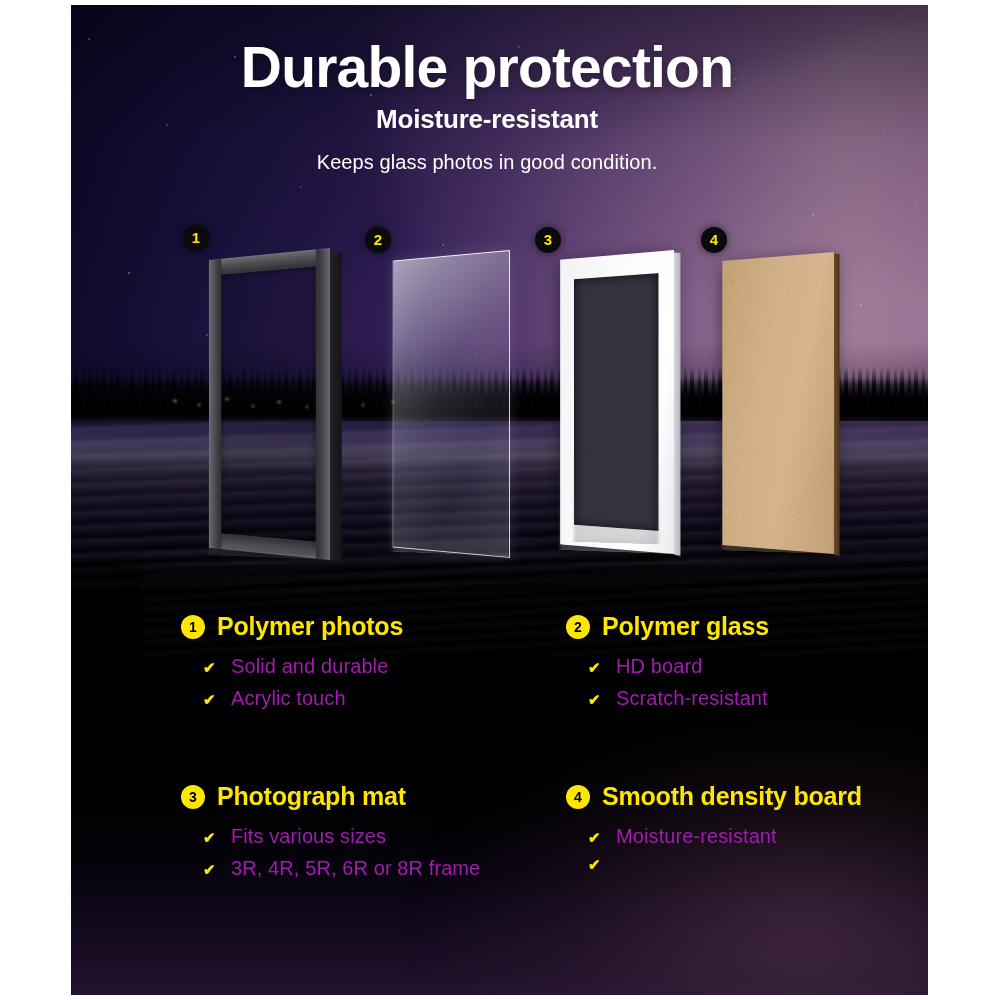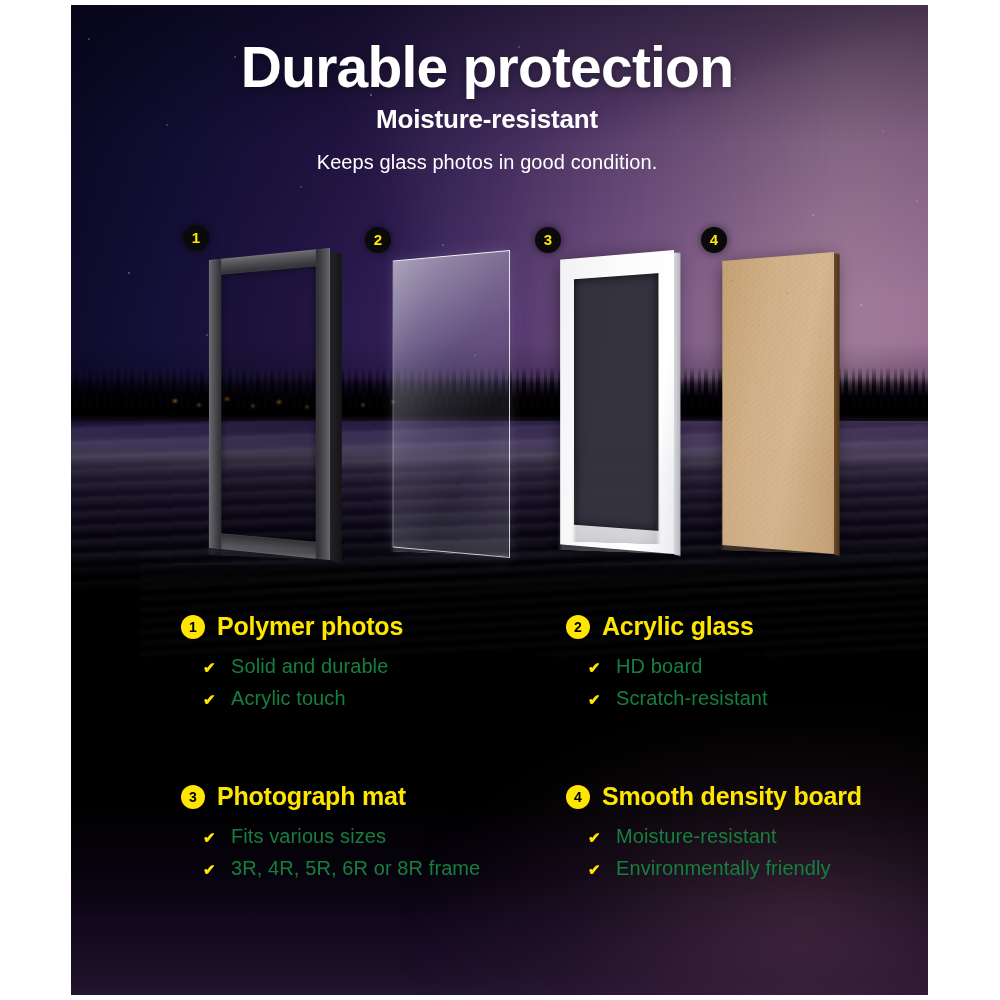--- a/index.html
+++ b/index.html
@@ -437,21 +437,21 @@
   .tick {
     flex: 0 0 auto;
     width: 14px;
     color: #ffe600;
     font-size: 15px;
     font-weight: bold;
     line-height: 1;
   }
   .bullet-text {
     font-size: 20px;
-    color: #15803d;
+    color: #a21caf;
     letter-spacing: 0.1px;
     white-space: nowrap;
   }
 </style>
 </head>
 <body>
 
 <div id="page">
 
   <div class="scene">
@@ -545,21 +545,21 @@
       </div>
       <div class="bullet">
         <span class="tick">✔</span>
         <span class="bullet-text">Acrylic touch</span>
       </div>
     </div>
 
     <div class="feature-col col-right row-top">
       <div class="feat-head">
         <span class="feat-badge">2</span>
-        <span class="feat-title">Acrylic glass</span>
+        <span class="feat-title">Polymer glass</span>
       </div>
       <div class="bullet">
         <span class="tick">✔</span>
         <span class="bullet-text">HD board</span>
       </div>
       <div class="bullet">
         <span class="tick">✔</span>
         <span class="bullet-text">Scratch-resistant</span>
       </div>
     </div>
@@ -583,18 +583,17 @@
       <div class="feat-head">
         <span class="feat-badge">4</span>
         <span class="feat-title">Smooth density board</span>
       </div>
       <div class="bullet">
         <span class="tick">✔</span>
         <span class="bullet-text">Moisture-resistant</span>
       </div>
       <div class="bullet">
         <span class="tick">✔</span>
-        <span class="bullet-text">Environmentally friendly</span>
       </div>
     </div>
 
   </div>
 </div>
 
 </body></html>

